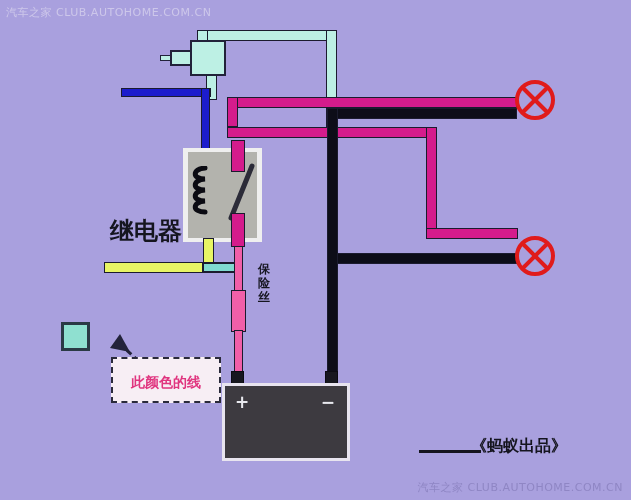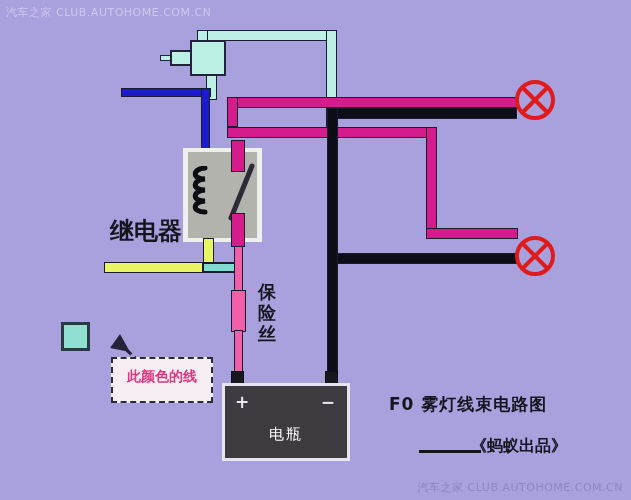--- a/index.html
+++ b/index.html
@@ -151,40 +151,40 @@
   
   .lbl {
     position: absolute;
     color: #15151f;
     font-weight: bold;
     white-space: nowrap;
     line-height: 1.18;
   }
   #label-switch { left: 113px; top: 38px; font-size: 21px; }
   #label-relay  { left: 110px; top: 176px; font-size: 24px; margin-top: 41px; }
-  #label-fuse   { left: 258px; top: 281px; font-size: 18px; width: 22px; white-space: normal; }
+  #label-fuse   { left: 258px; top: 262px; font-size: 12px; width: 22px; white-space: normal; }
   #label-foglamp{ left: 520px; top: 148px; font-size: 20px; width: 24px; white-space: normal; }
   #title-main   { left: 389px; top: 394px; font-size: 17px; letter-spacing: 1px; }
   #credit-text  { left: 471px; top: 437px; font-size: 16px; }
   #credit-rule  {
     position: absolute;
     left: 419px; top: 450px;
     width: 62px; height: 3px;
     background: #15151f;
   }
 
   
   #note-box {
     position: absolute;
     left: 111px; top: 357px;
-    width: 102px; height: 46px;
+    width: 110px; height: 46px;
     border: 2px dashed #2a2a3a;
     background: #f7eef4;
     box-sizing: border-box;
-    padding-top: 8px;
+    padding-top: 14px;
   }
   .note-line {
     text-align: center;
     color: #e0357f;
     font-size: 14px;
     font-weight: bold;
     line-height: 1.42;
     letter-spacing: 0px;
   }
   #note-arrow {
@@ -260,21 +260,20 @@
 
   <div class="wire w-pink" style="left:234px; top:246px; width:9px; height:50px;"></div>
   <div id="fuse-body"></div>
   <div class="wire w-pink" style="left:234px; top:330px; width:9px; height:54px;"></div>
 
   <div class="bat-post" style="left:231px; top:371px;"></div>
   <div class="bat-post" style="left:325px; top:371px;"></div>
   <div id="battery-body">
     <div class="bat-sign" style="left:10px; top:8px;">+</div>
     <div class="bat-sign" style="right:12px; top:8px;">−</div>
-    <div id="battery-label">电瓶</div>
   </div>
 
   <svg class="lamp" style="left:514px; top:79px;" viewBox="0 0 42 42">
     <circle cx="21" cy="21" r="18" fill="none" stroke="#e01b1b" stroke-width="4"></circle>
     <line x1="9" y1="9" x2="33" y2="33" stroke="#e01b1b" stroke-width="4"></line>
     <line x1="33" y1="9" x2="9" y2="33" stroke="#e01b1b" stroke-width="4"></line>
   </svg>
   <svg class="lamp" style="left:514px; top:235px;" viewBox="0 0 42 42">
     <circle cx="21" cy="21" r="18" fill="none" stroke="#e01b1b" stroke-width="4"></circle>
     <line x1="9" y1="9" x2="33" y2="33" stroke="#e01b1b" stroke-width="4"></line>
@@ -286,17 +285,16 @@
 
   <div id="aux-connector"></div>
   <svg id="note-arrow" viewBox="0 0 54 42">
     <line x1="50" y1="38" x2="24" y2="14" stroke="#23233a" stroke-width="3" stroke-dasharray="6,4"></line>
     <polygon points="24,4 34,22 14,18" fill="#23233a"></polygon>
   </svg>
   <div id="note-box">
     <div class="note-line">此颜色的线</div>
   </div>
 
-  <div class="lbl" id="title-main">F0  雾灯线束电路图</div>
   <div id="credit-rule"></div>
   <div class="lbl" id="credit-text">《蚂蚁出品》</div>
 
 </div>
 
 </body></html>

